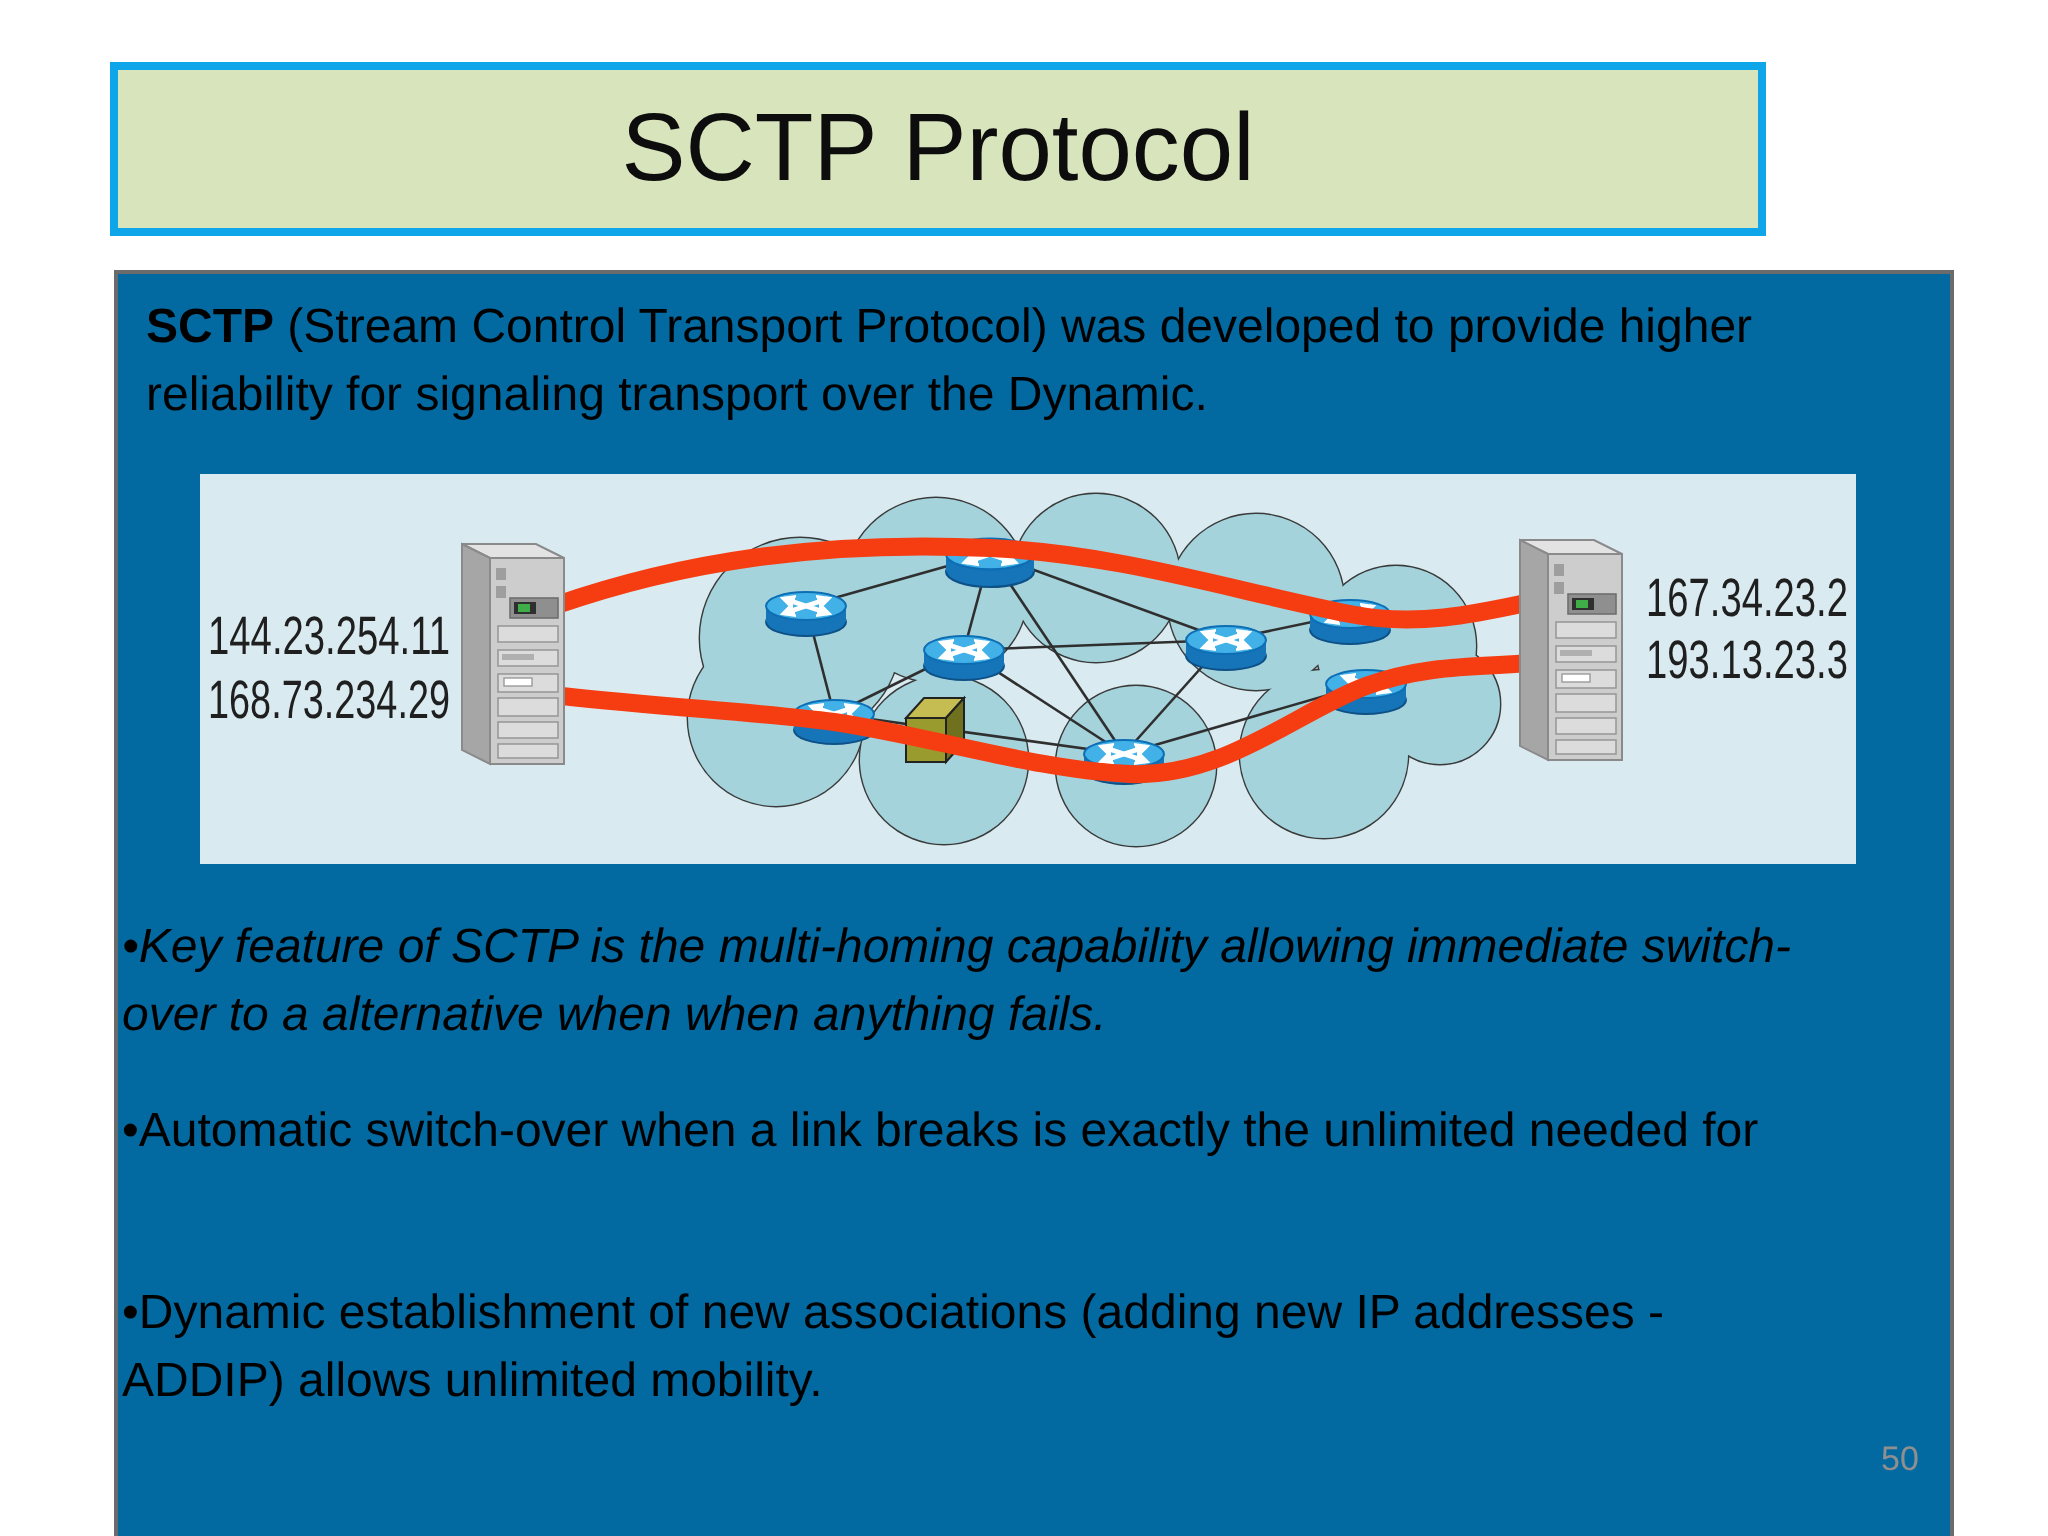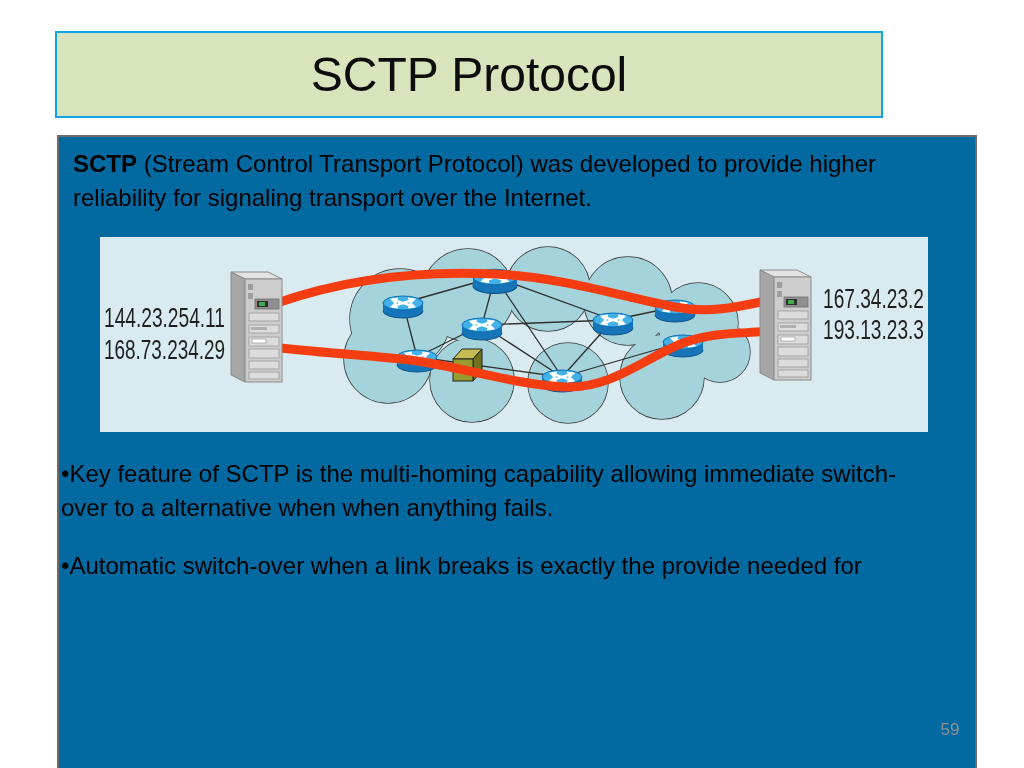--- a/index.html
+++ b/index.html
@@ -3,35 +3,35 @@
 <meta charset="utf-8">
 <style>
   html,body{margin:0;padding:0;}
   body{
     width:1024px;height:768px;background:#ffffff;position:relative;
     font-family:"Liberation Sans","DejaVu Sans",sans-serif;overflow:hidden;
   }
   .slide{position:absolute;inset:0;}
   .title-box{
     position:absolute;left:55px;top:31px;width:828px;height:87px;
-    box-sizing:border-box;background:#d8e4bc;border:2px solid #0ea5e9;
+    box-sizing:border-box;background:#d8e4bc;border:4px solid #0ea5e9;
     display:flex;align-items:center;justify-content:center;
   }
   .title-text{font-size:48px;color:#0d0d0d;letter-spacing:0;}
   .content-box{
     position:absolute;left:57px;top:135px;width:920px;height:740px;
     box-sizing:border-box;background:#0369a1;border:2px solid #6b6b6b;
   }
   .para{
     position:absolute;font-size:24px;line-height:34px;color:#000000;
     white-space:nowrap;
   }
   .intro{left:14px;top:10px;}
   .bullet{left:2px;}
-  .b1{top:320px;}
+  .b1{top:320px;font-style:italic;}
   .b2{top:412px;}
   .b3{top:503px;}
   .intro .lead{font-weight:bold;}
   .diagram{position:absolute;left:41px;top:100px;width:828px;height:195px;}
   .page-number{
     position:absolute;left:928px;top:720px;width:44px;text-align:center;
     font-size:17px;color:#8f8f8f;
   }
   .ip-text{font-family:"Liberation Sans","DejaVu Sans",sans-serif;}
 </style>
@@ -41,21 +41,21 @@
 <div class="slide">
 
   <div class="title-box">
     <span class="title-text">SCTP Protocol</span>
   </div>
 
   <div class="content-box">
 
     <div class="para intro">
       <div class="line"><b class="lead">SCTP</b><span> (Stream Control Transport Protocol) was developed to provide higher</span></div>
-      <div class="line">reliability for signaling transport over the Internet.</div>
+      <div class="line">reliability for signaling transport over the Dynamic.</div>
     </div>
 
     <svg class="diagram" viewBox="0 0 828 195" xmlns="http://www.w3.org/2000/svg">
       <defs>
         <marker id="ah" viewBox="0 0 10 10" refX="7" refY="5" markerWidth="3.2" markerHeight="3.2" orient="auto-start-reverse">
           <path d="M0,0 L10,5 L0,10 z" fill="#ffffff"></path>
         </marker>
         <g id="router">
           <ellipse cx="0" cy="8" rx="20" ry="7" fill="#1674b8" stroke="#0d5187" stroke-width="1"></ellipse>
           <rect x="-20" y="0" width="40" height="8" fill="#1674b8"></rect>
@@ -157,23 +157,25 @@
       <text class="ip-text" x="723" y="71" font-size="27" fill="#1f1f1f" textLength="101" lengthAdjust="spacingAndGlyphs">167.34.23.2</text>
       <text class="ip-text" x="723" y="102" font-size="27" fill="#1f1f1f" textLength="101" lengthAdjust="spacingAndGlyphs">193.13.23.3</text>
     </svg>
 
     <div class="para bullet b1">
       <div class="line">•Key feature of SCTP is the multi-homing capability allowing immediate switch-</div>
       <div class="line">over to a alternative when when anything fails.</div>
     </div>
 
     <div class="para bullet b2">
-      <div class="line">•Automatic switch-over when a link breaks is exactly the provide needed for</div>
+      <div class="line">•Automatic switch-over when a link breaks is exactly the unlimited needed for</div>
     </div>
 
     <div class="para bullet b3">
+      <div class="line">•Dynamic establishment of new associations (adding new IP addresses -</div>
+      <div class="line">ADDIP) allows unlimited mobility.</div>
     </div>
 
   </div>
 
-  <div class="page-number">59</div>
+  <div class="page-number">50</div>
 
 </div>
 
 </body></html>

